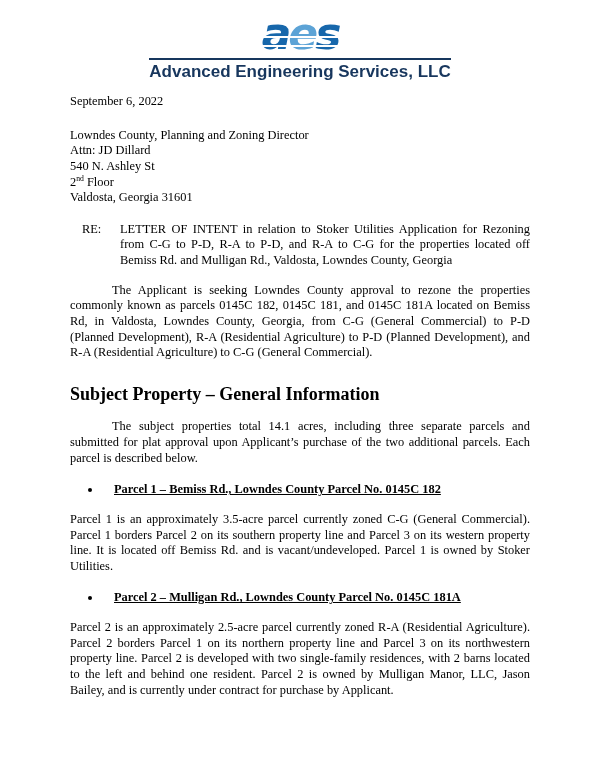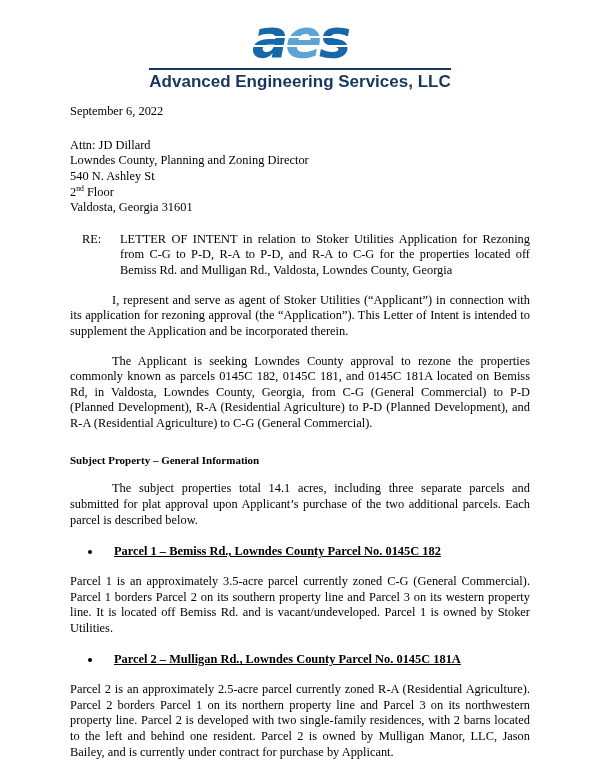--- a/index.html
+++ b/index.html
@@ -18,21 +18,21 @@
   }
 
   
   .letterhead { text-align: center; margin-bottom: 12px; }
   .logo-wrap { display: inline-block; position: relative; }
   .logo-text {
     display: block;
     font-family: "DejaVu Sans", sans-serif;
     font-style: italic;
     font-weight: bold;
-    font-size: 54px;
+    font-size: 44px;
     line-height: 1.0;
     letter-spacing: -3px;
     padding: 0 14px;
   }
   .logo-letter-a, .logo-letter-s { color: var(--logo-dark, #1767ab); }
   .logo-letter-e { color: var(--logo-mid, #5ca3d6); }
   
   .logo-wrap::before {
     content: ""; position: absolute; left: 0; right: 0; top: 24px; height: 2px;
     background: #fff; z-index: 2;
@@ -56,21 +56,21 @@
   
   .body-text { font-size: 12.4px; line-height: 1.26; }
   .date-line { margin: 12px 0 18px; }
   .email-line { margin-bottom: 16px; }
   .email-label { font-weight: bold; font-style: italic; }
   .address-block { margin-bottom: 16px; }
   .re-block { display: flex; margin-bottom: 14px; }
   .re-label { flex: 0 0 38px; margin-left: 12px; }
   .re-text { flex: 1; text-align: justify; }
   .para { text-align: justify; text-indent: 42px; margin-bottom: 14px; }
-  .section-heading { font-weight: bold; font-size: 11px; margin: 22px 0 14px; }
+  .section-heading { font-weight: bold; font-size: 18px; margin: 22px 0 14px; }
   .parcel-list { list-style: disc; margin: 16px 0 14px 32px; padding: 0; }
   .parcel-list li { padding-left: 4px; }
   .parcel-heading { font-weight: bold; text-decoration: underline; margin-left: 8px; }
   .parcel-para { text-align: justify; margin-bottom: 16px; }
   sup { font-size: 0.62em; vertical-align: super; line-height: 0; }
 </style>
 </head>
 <body>
 
 <div class="page">
@@ -81,33 +81,32 @@
       <span class="logo-subtitle">Advanced Engineering Services, LLC</span>
     </span>
   </header>
 
   <div class="body-text">
 
     <div class="date-line">September 6, 2022</div>
 
 
     <div class="address-block">
+      <div>Lowndes County, Planning and Zoning Director</div>
       <div>Attn: JD Dillard</div>
-      <div>Lowndes County, Planning and Zoning Director</div>
       <div>540 N. Ashley St</div>
       <div><span>2</span><sup>nd</sup><span> Floor</span></div>
       <div>Valdosta, Georgia 31601</div>
     </div>
 
     <div class="re-block">
       <span class="re-label">RE:</span>
       <div class="re-text">LETTER OF INTENT in relation to Stoker Utilities Application for Rezoning from C-G to P-D, R-A to P-D, and R-A to C-G for the properties located off Bemiss Rd. and Mulligan Rd., Valdosta, Lowndes County, Georgia</div>
     </div>
 
-    <p class="para">I, represent and serve as agent of Stoker Utilities (“Applicant”) in connection with its application for rezoning approval (the “Application”). This Letter of Intent is intended to supplement the Application and be incorporated therein.</p>
 
     <p class="para">The Applicant is seeking Lowndes County approval to rezone the properties commonly known as parcels 0145C 182, 0145C 181, and 0145C 181A located on Bemiss Rd, in Valdosta, Lowndes County, Georgia, from C-G (General Commercial) to P-D (Planned Development), R-A (Residential Agriculture) to P-D (Planned Development), and R-A (Residential Agriculture) to C-G (General Commercial).</p>
 
     <h3 class="section-heading">Subject Property – General Information</h3>
 
     <p class="para">The subject properties total 14.1 acres, including three separate parcels and submitted for plat approval upon Applicant’s purchase of the two additional parcels. Each parcel is described below.</p>
 
     <ul class="parcel-list">
       <li><span class="parcel-heading">Parcel 1 – Bemiss Rd., Lowndes County Parcel No. 0145C 182</span></li>
     </ul>

